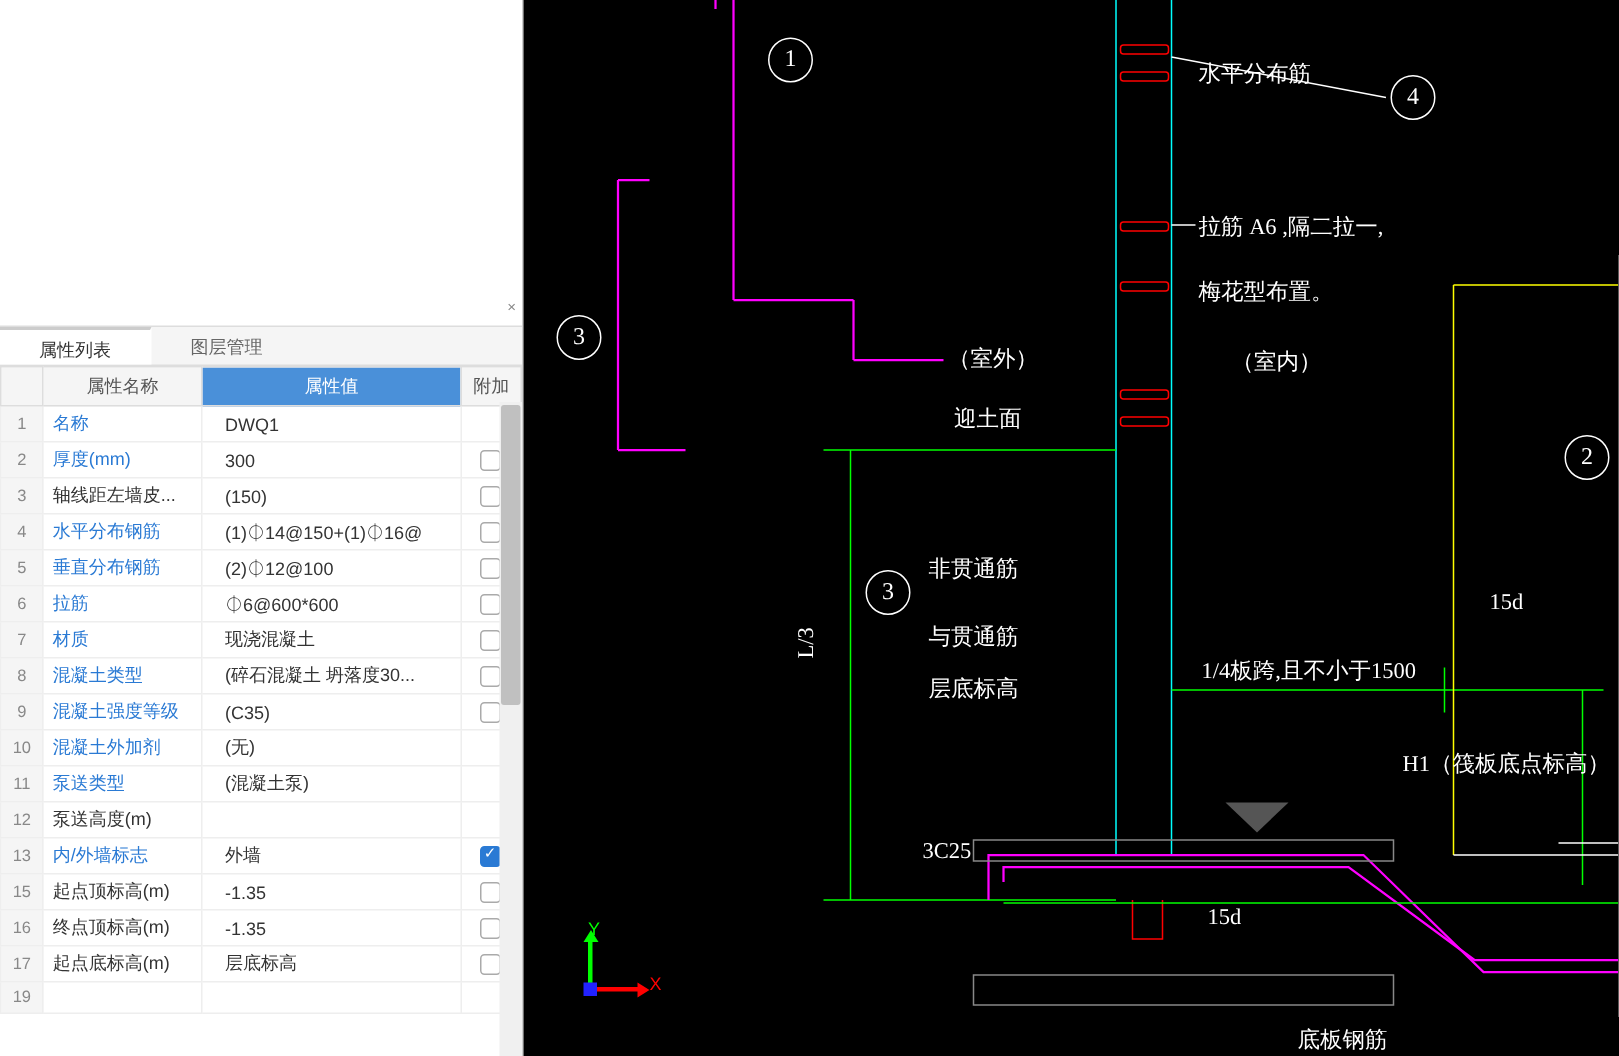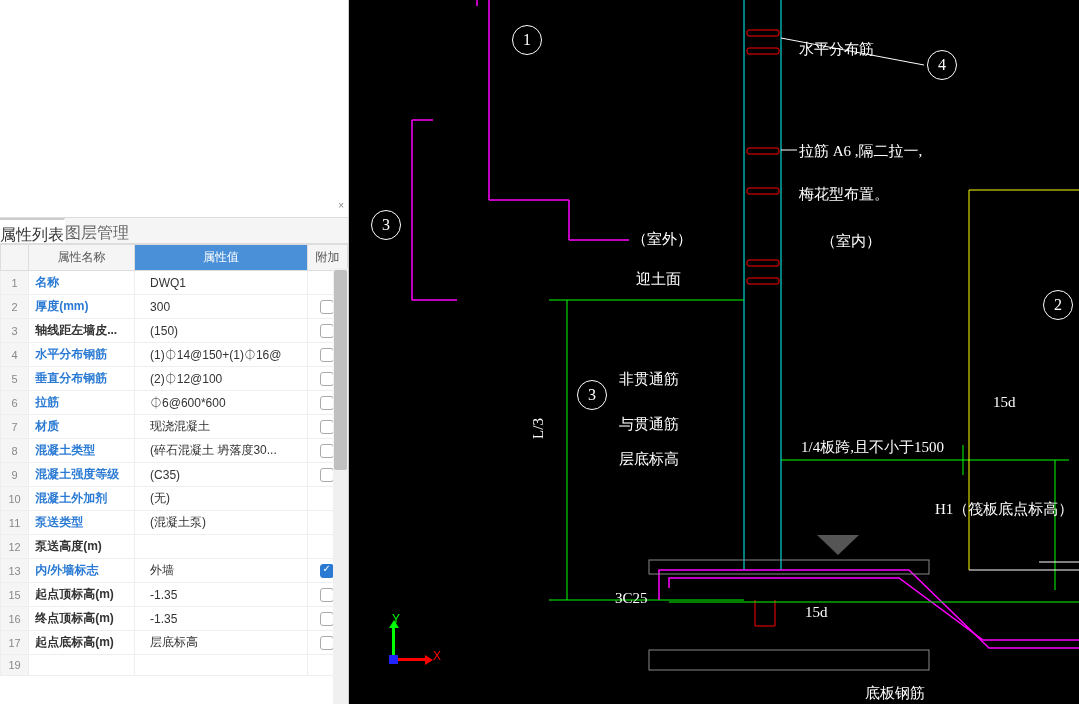--- a/index.html
+++ b/index.html
@@ -33,22 +33,22 @@
       color: #888;
       cursor: pointer;
     }
     .tabs {
       display: flex;
       background: #f5f5f5;
       border-bottom: 1px solid #ddd;
       height: 26px;
     }
     .tab {
-      padding: 5px 0;
-      font-size: 16px;
+      padding: 5px 26px;
+      font-size: 12px;
       color: #666;
       cursor: pointer;
       border-right: 1px solid transparent;
     }
     .tab.active {
       background: #fff;
       color: #333;
       border-top: 2px solid #ccc;
     }
     .table-wrap {
@@ -83,21 +83,20 @@
     .prop-table .row-num {
       background: #f5f5f5;
       text-align: center;
       color: #888;
       width: 22px;
       font-size: 11px;
     }
     .prop-table .name-cell {
       width: 95px;
       color: #333;
-      font-weight: bold;
     }
     .prop-table .name-cell.link {
       color: #2a7ad4;
     }
     .prop-table .value-cell {
       width: 155px;
       padding-left: 15px;
     }
     .prop-table .extra-cell {
       width: 36px;
@@ -376,21 +375,21 @@
   <div class="callout" style="left:450px;top:185px">梅花型布置。</div>
   <div class="callout" style="left:283px;top:230px">（室外）</div>
   <div class="callout" style="left:472px;top:232px">（室内）</div>
   <div class="callout" style="left:287px;top:270px">迎土面</div>
   <div class="callout" style="left:270px;top:370px">非贯通筋</div>
   <div class="callout" style="left:270px;top:415px">与贯通筋</div>
   <div class="callout" style="left:270px;top:450px">层底标高</div>
   <div class="callout" style="left:179px;top:420px;transform:rotate(-90deg)">L/3</div>
   <div class="callout" style="left:452px;top:438px">1/4板跨,且不小于1500</div>
   <div class="callout" style="left:586px;top:500px">H1（筏板底点标高）</div>
-  <div class="callout" style="left:266px;top:590px">3C25</div>
+  <div class="callout" style="left:266px;top:560px">3C25</div>
   <div class="callout" style="left:644px;top:394px">15d</div>
   <div class="callout" style="left:456px;top:604px">15d</div>
   <div class="callout" style="left:516px;top:684px">底板钢筋</div>
 
   <div class="ucs">
     <div class="ucs-y">
         <span class="ucs-label-y">Y</span>
       </div>
     <div class="ucs-x">
         <span class="ucs-label-x">X</span>

